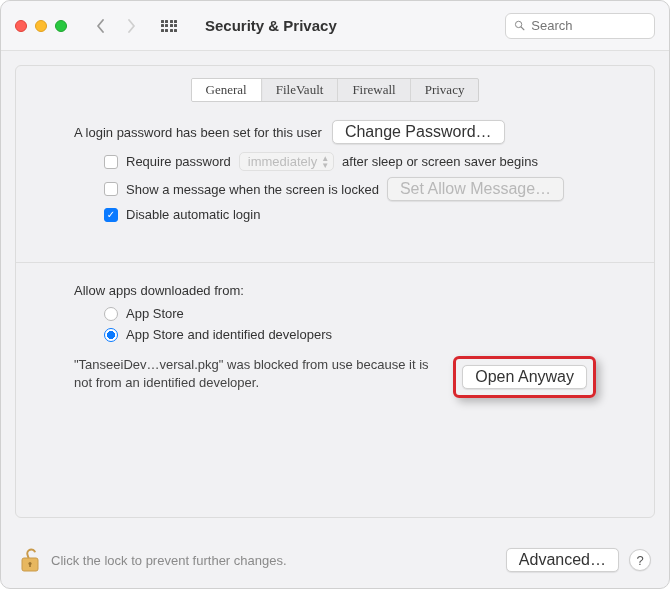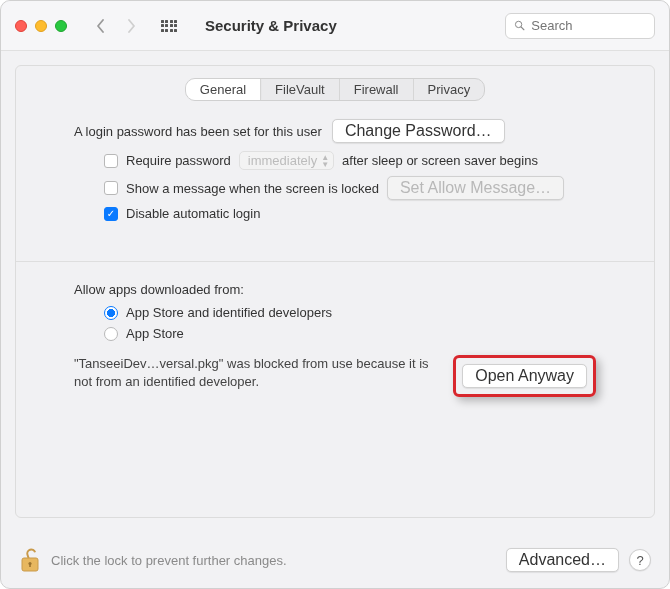--- a/index.html
+++ b/index.html
@@ -89,24 +89,25 @@
     border: 1px solid #dcdcdc;
     border-radius: 6px;
     padding: 12px 18px 18px 18px;
     position: relative;
     display: flex; flex-direction: column;
   }
   .tabs {
     align-self: center;
     display: flex;
     border: 1px solid #d0d0d0;
-    border-radius: 10px;
+    border-radius: 2px;
     overflow: hidden;
     background: #eaeaec;
     margin-bottom: 18px;
+    font-family: Liberation Serif, serif;
   }
   .tab {
     padding: 3px 14px;
     font-size: 13px;
     color: #444;
     border-right: 1px solid #d6d6d6;
     cursor: default;
   }
   .tab:last-child { border-right: none; }
   .tab.active {
@@ -282,26 +283,26 @@
           <span>Disable automatic login</span>
         </div>
       </div>
 
       <hr class="divider">
 
       <div class="section">
         <div class="row-text" style="margin-bottom:8px;">Allow apps downloaded from:</div>
 
         <div class="radio-row">
+          <span class="radio"></span>
+          <span>App Store</span>
+        </div>
+        <div class="radio-row">
           <span class="radio selected"></span>
           <span>App Store and identified developers</span>
-        </div>
-        <div class="radio-row">
-          <span class="radio"></span>
-          <span>App Store</span>
         </div>
 
         <div class="blocked-row">
           <div class="blocked-text">"TanseeiDev…versal.pkg" was blocked from use because it is not from an identified developer.</div>
           <div class="highlight-box">
             <button class="btn">Open Anyway</button>
           </div>
         </div>
       </div>
 

